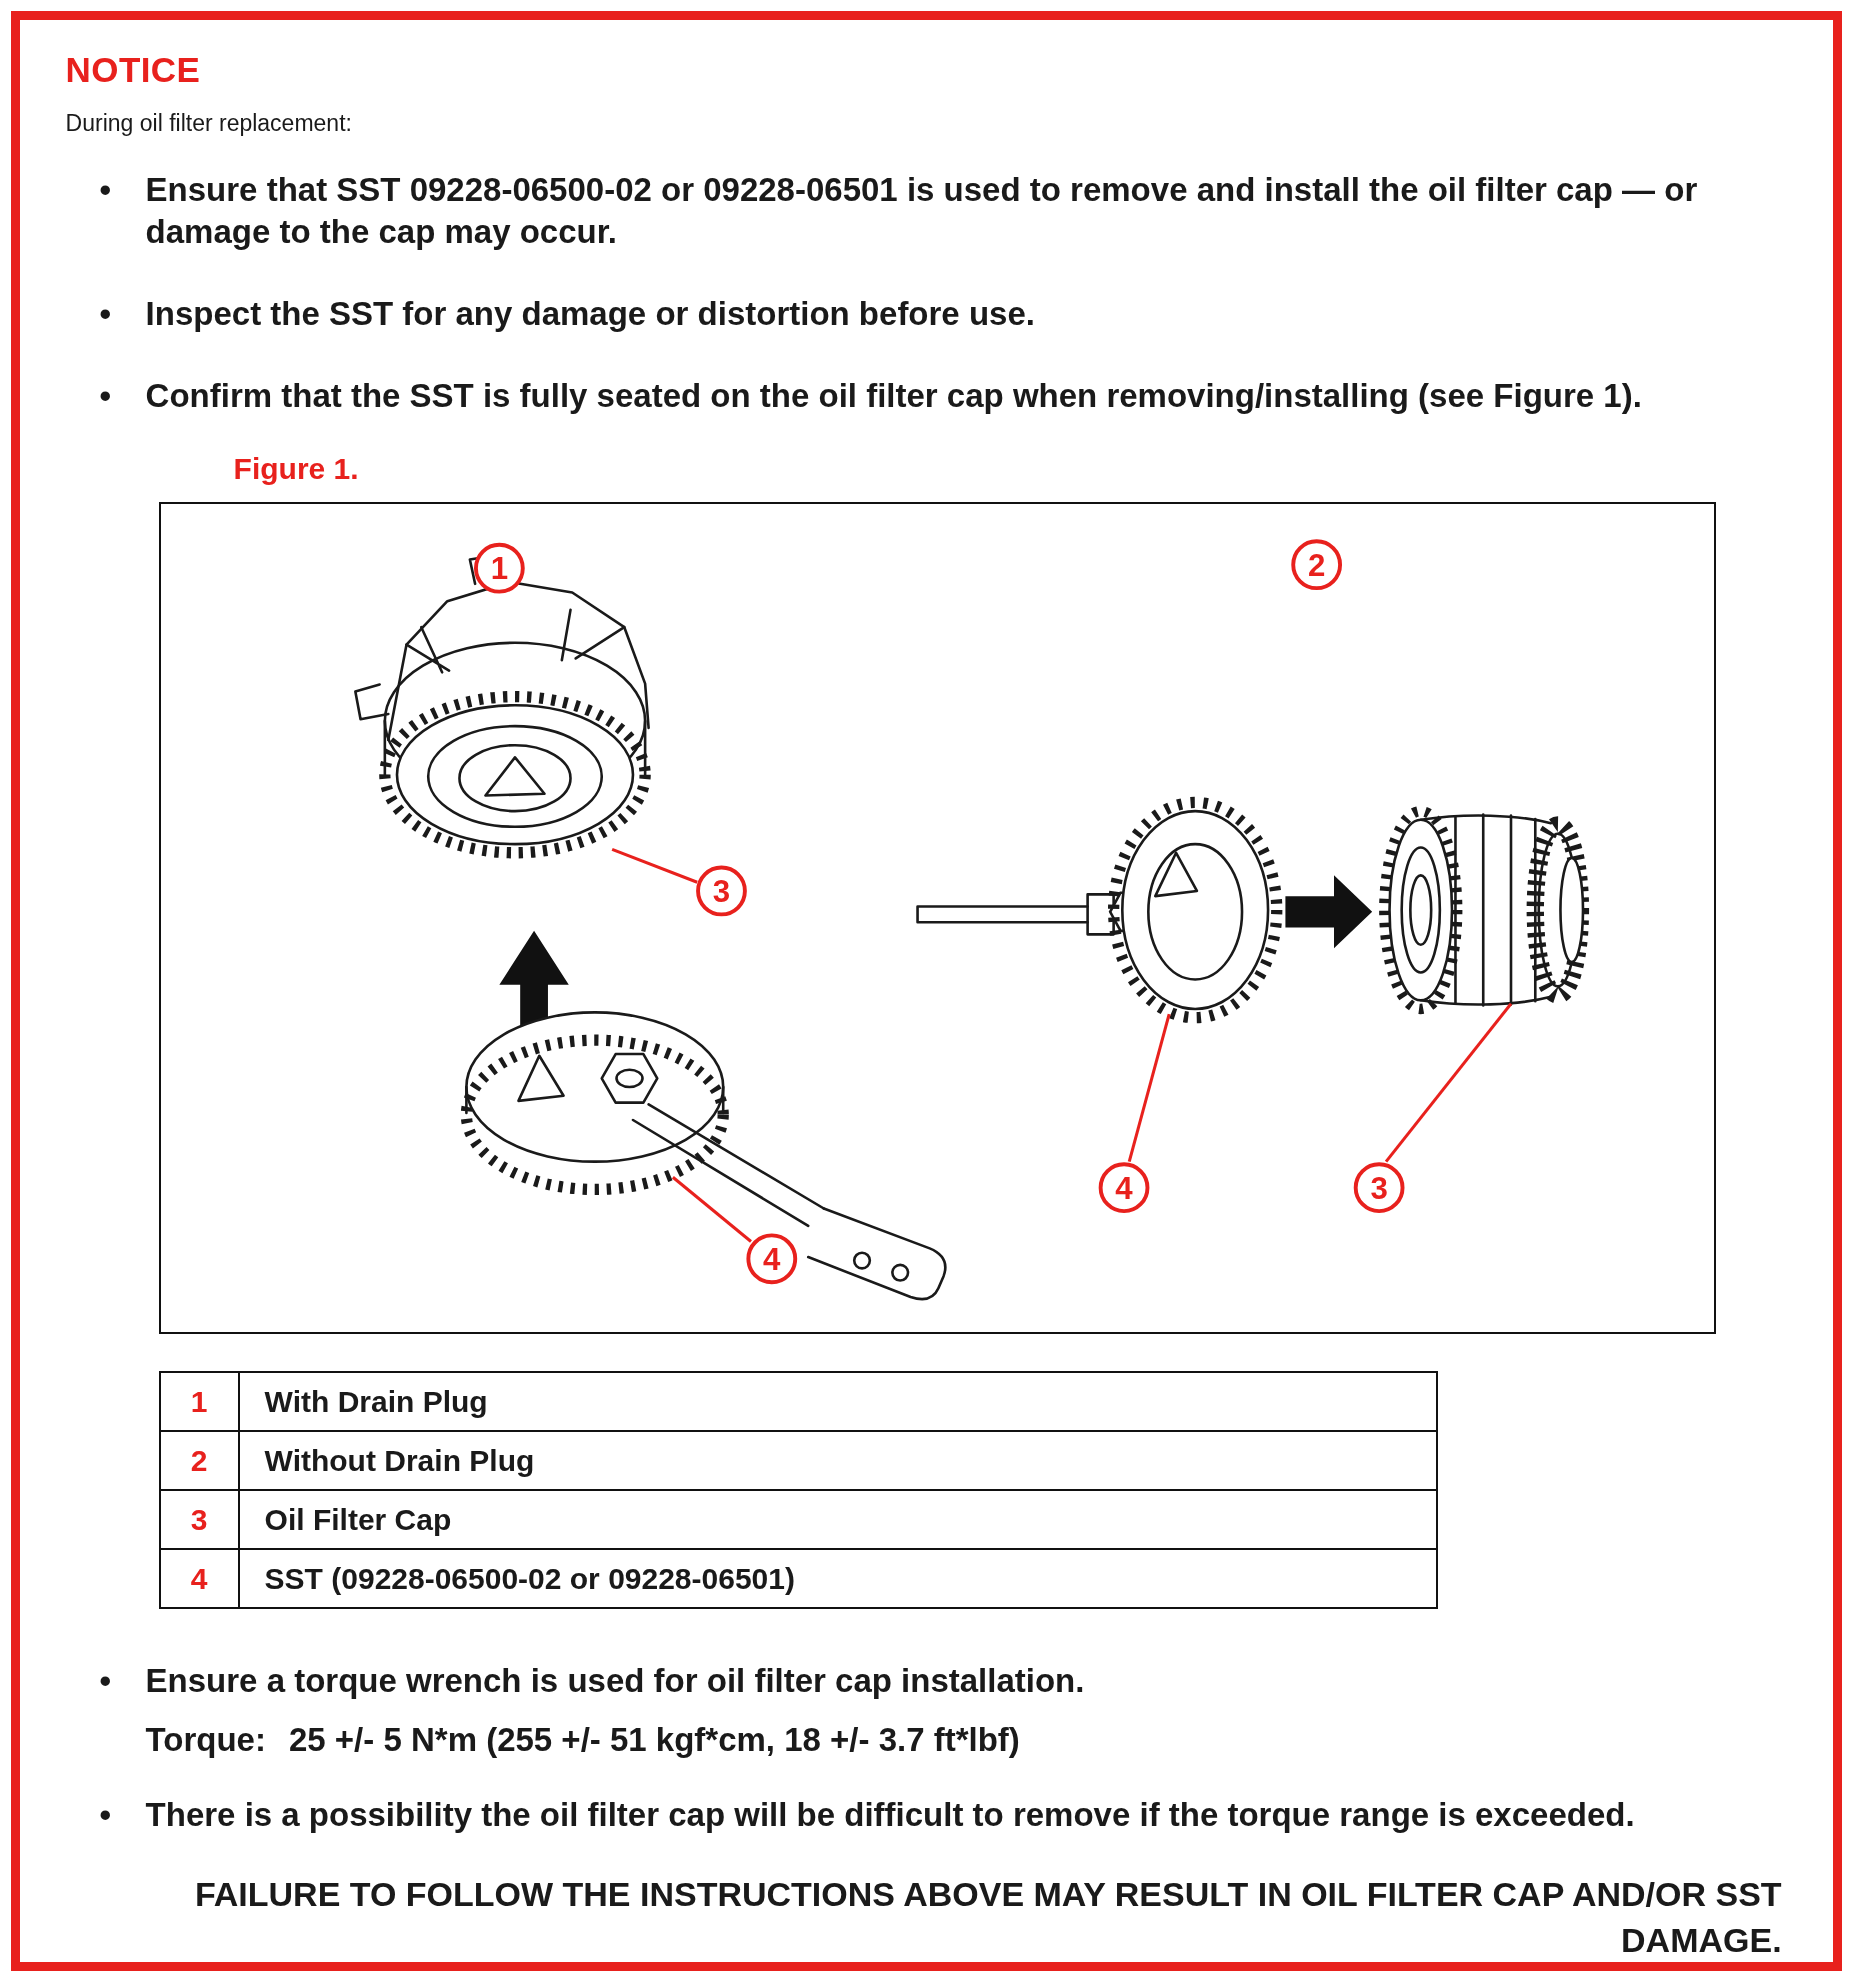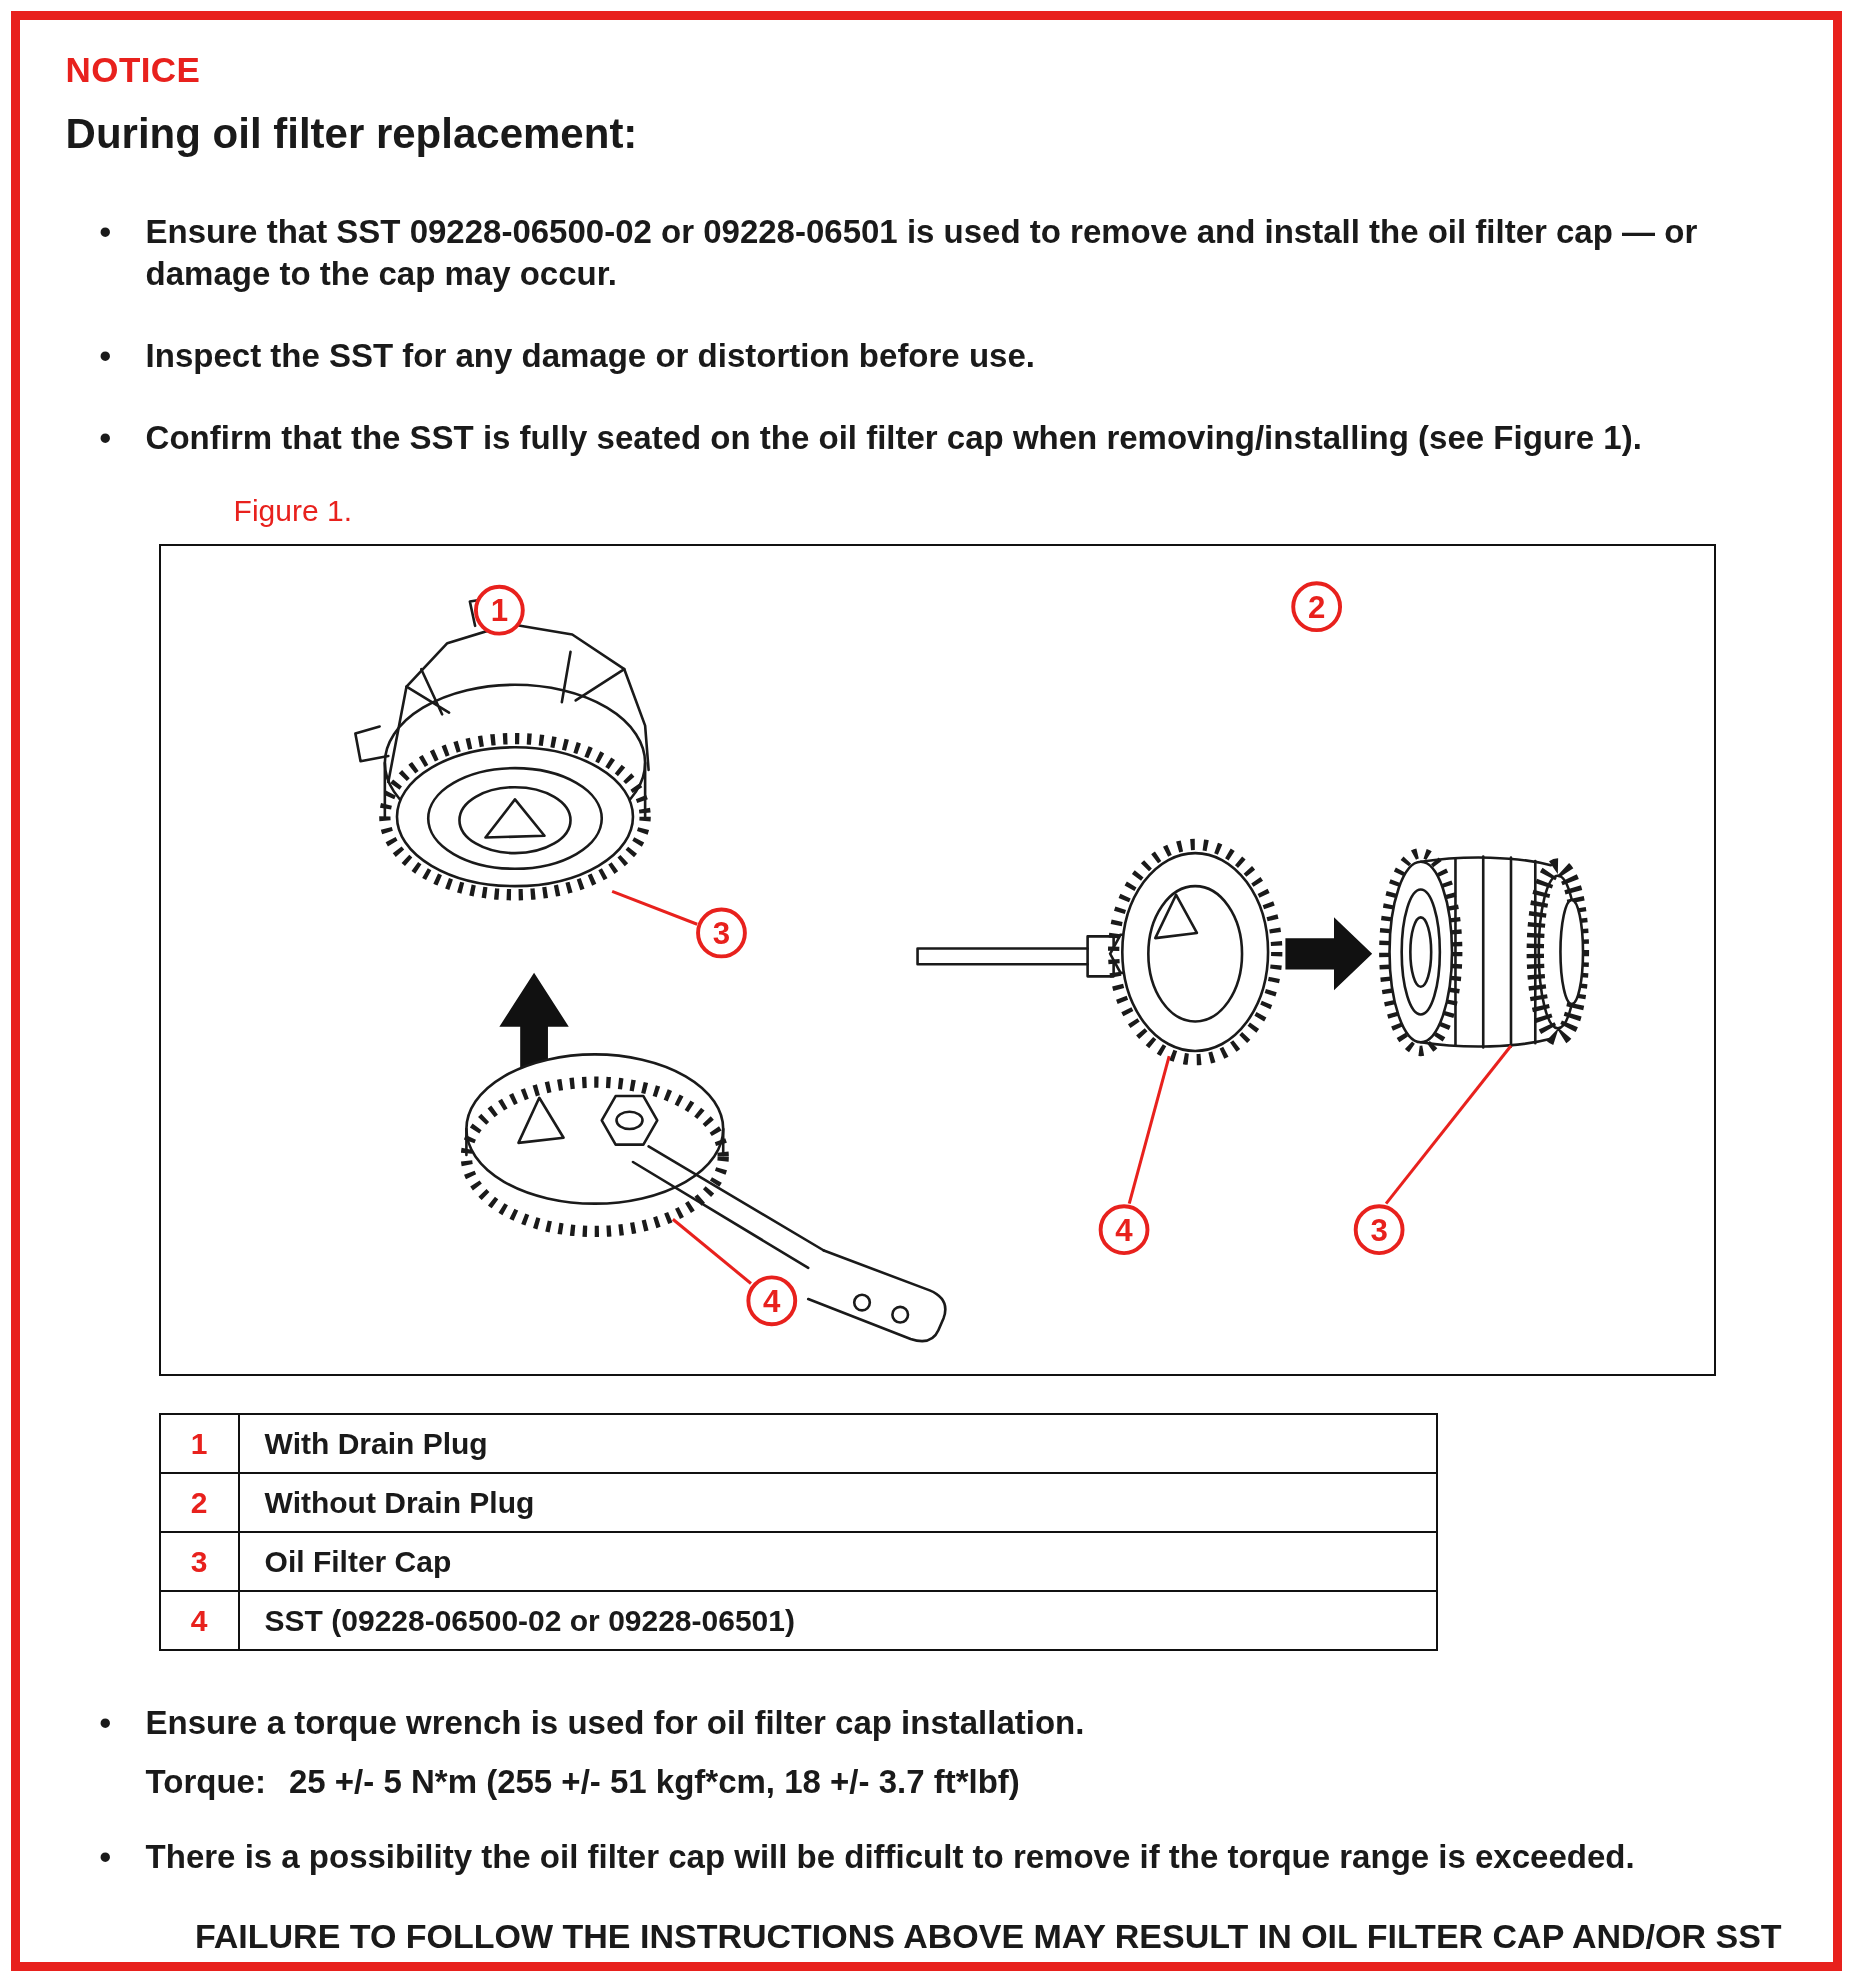--- a/index.html
+++ b/index.html
@@ -26,23 +26,23 @@
     overflow: hidden;
   }
   .notice-title {
     color: var(--red);
     font-weight: bold;
     font-size: 35px;
     letter-spacing: 0.4px;
     margin-bottom: 20px;
   }
   .intro {
-    font-weight: bold;
-    font-size: 42px;
-    margin-bottom: 53px;
+    font-weight: normal;
+    font-size: 23px;
+    margin-bottom: 32px;
   }
   .bullet-list { list-style: none; }
   .bullet-item {
     display: flex;
     align-items: flex-start;
     margin-bottom: 39px;
     padding-left: 34px;
   }
   .bullet-marker {
     width: 46px;
@@ -52,21 +52,21 @@
     line-height: 1.3;
   }
   .bullet-body { flex: 1; }
   .bullet-text {
     font-weight: bold;
     font-size: 33px;
     line-height: 1.3;
   }
   .figure-label {
     color: var(--red);
-    font-weight: normal;
+    font-weight: bold;
     font-size: 30px;
     margin: -5.3px 0 16px 168px;
   }
   .figure-box {
     border: 2.6px solid #111;
     margin: 0 66px 0 93px;
     background: #fff;
   }
   .figure-box svg { display: block; width: 100%; height: auto; }
   .legend-table {

